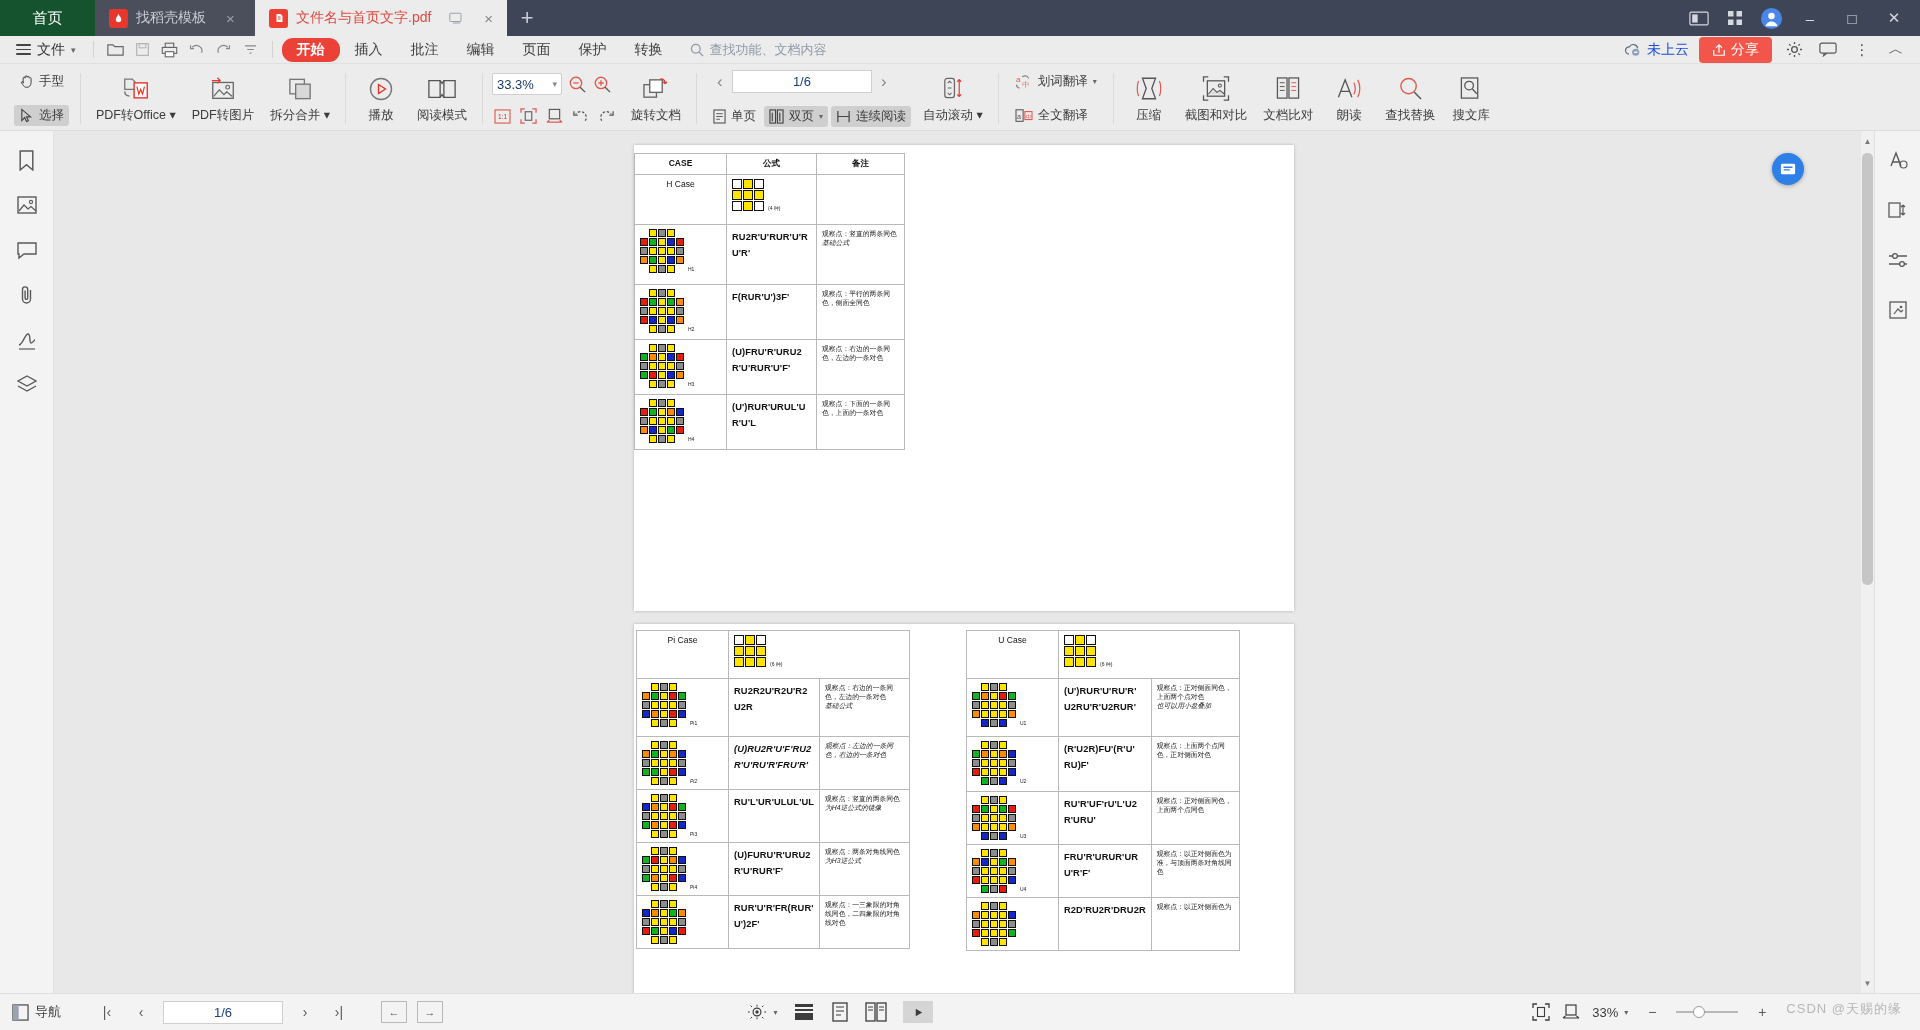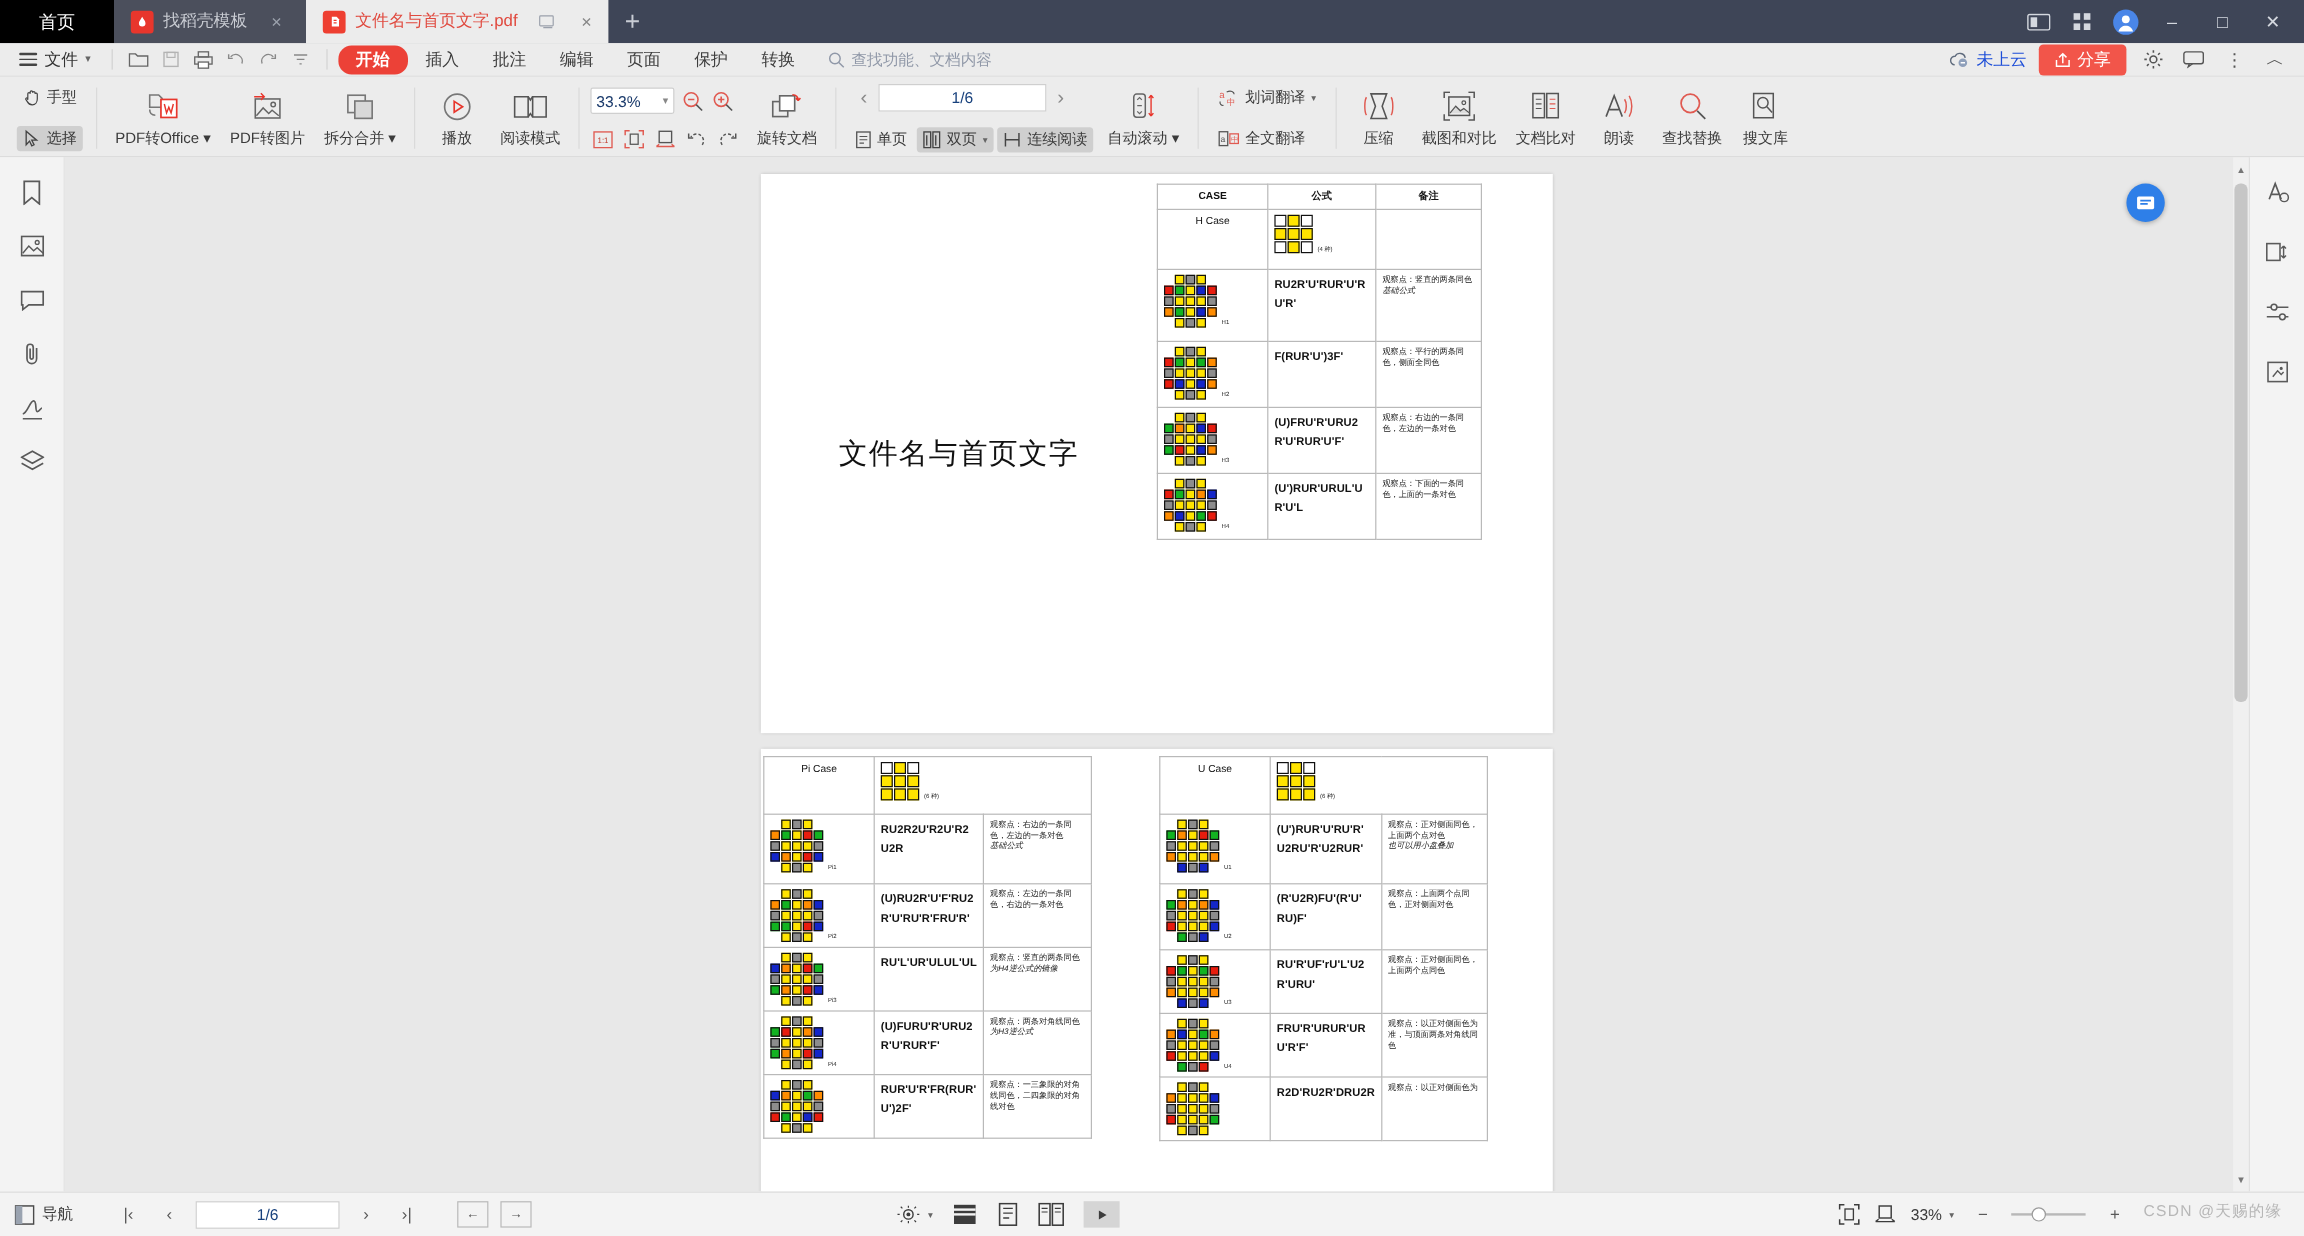--- a/index.html
+++ b/index.html
@@ -8,21 +8,21 @@
     font-family: "Liberation Sans", "DejaVu Sans", sans-serif;
     background:#e8e8e8; font-size:13px; color:#333;
     -webkit-font-smoothing:antialiased;
   }
   .app { width:1920px; height:1030px; display:flex; flex-direction:column; position:relative; }
 
   
   .tabbar { height:36px; background:#3e4557; display:flex; align-items:flex-end; position:relative; }
   .tab { height:36px; display:flex; align-items:center; gap:8px; padding:0 14px;
          font-size:14px; color:#cfd3da; cursor:default; position:relative; white-space:nowrap; }
-  .tab.home { background:#000000; color:#fff; min-width:95px; justify-content:center; font-size:15px; }
+  .tab.home { background:#14532d; color:#fff; min-width:95px; justify-content:center; font-size:15px; }
   .tab.t2 { background:#4b4f5c; color:#c9ccd3; min-width:160px; }
   .tab.active { background:#ececec; color:#e04a3f; min-width:200px; }
   .tabicon { width:19px; height:19px; border-radius:3px; display:inline-flex;
              align-items:center; justify-content:center; font-size:12px; color:#fff; flex:0 0 auto; }
   .tabicon.red { background:#e8362c; }
   .tabicon.pdf { background:#ee3f31; }
   .tab .closex { margin-left:12px; font-size:15px; color:#9aa0ab; }
   .tab.active .closex { color:#888; }
   .tab .mini { margin-left:10px; font-size:13px; color:#9aa0ab; }
   .newtab { width:40px; height:36px; display:flex; align-items:center; justify-content:center;
@@ -636,23 +636,20 @@
             <path d="M1 11l9 5 9-5" fill="none" stroke="#5a5a5a" stroke-width="1.4"></path>
           </svg>
       </div>
     </div>
 
     <div class="viewport">
 
       <div class="pagestack">
 
         <div class="page page1">
-          <div class="coverhalf">
-            <div class="covertext">文件名与首页文字</div>
-          </div>
           <div style="padding-top:8px;">
             <table class="tbl">
               <colgroup>
                   <col style="width:92px">
                   <col style="width:90px">
                   <col style="width:88px">
                 </colgroup>
               <tbody>
                   <tr>
                 <th class="hdr">CASE</th>
@@ -896,21 +893,21 @@
                     </div>
                     <span class="cubelabel">Pi1</span>
                   </div>
                 </td>
                 <td class="fml">RU2R2U'R2U'R2 U2R</td>
                 <td class="note">
                   <span>观察点：右边的一条同色，左边的一条对色</span><br>
                   <i>基础公式</i>
                 </td>
               </tr>
-              <tr style="height:39px;">
+              <tr style="height:39px;font-style:italic;">
                 <td>
                   <div class="cubewrap">
                     <div class="cube">
                       <span class="sq e"></span>
                           <span class="sq y"></span>
                           <span class="sq k"></span>
                           <span class="sq y"></span>
                           <span class="sq e"></span>
                       <span class="sq o"></span>
                           <span class="sq g"></span>

